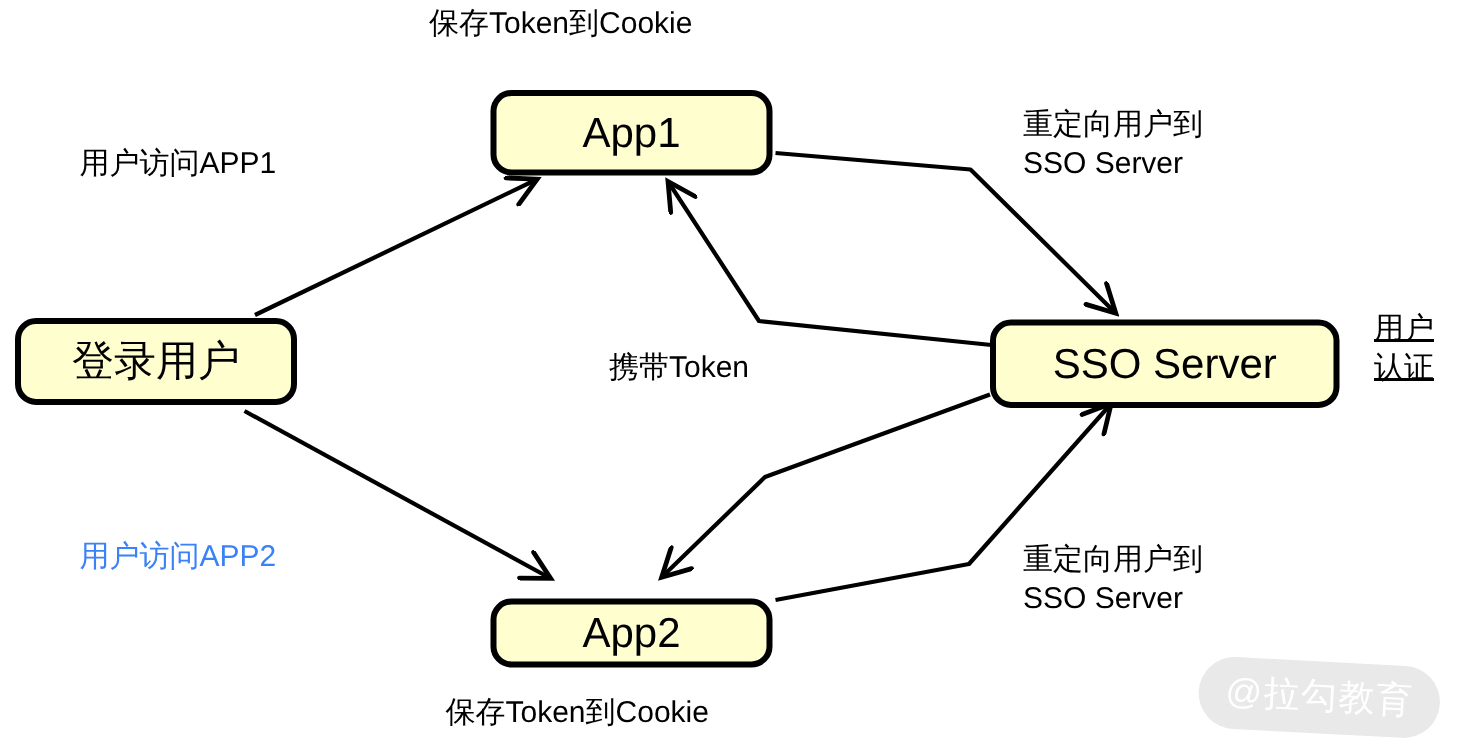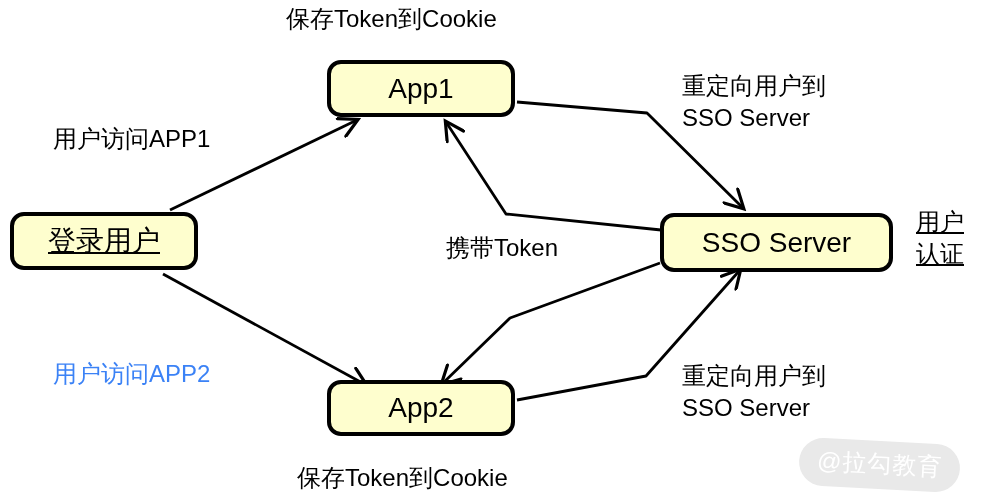--- a/index.html
+++ b/index.html
@@ -25,21 +25,21 @@
     border-radius: 14px;
     display: flex;
     align-items: center;
     justify-content: center;
     font-size: 28px;
     color: #000;
     z-index: 2;
   }
   .lbl {
     position: absolute;
-    font-size: 24px;
+    font-size: 20px;
     color: #000;
     white-space: pre-line;
     line-height: 1.32;
     z-index: 1;
   }
   .watermark {
     position: absolute;
     right: 23px;
     bottom: 13px;
     background: var(--wm-bg, #e9e9e9);
@@ -68,31 +68,31 @@
         <polyline points="170,210 357,120" fill="none" stroke="#000000" stroke-width="2.8" stroke-linejoin="round" marker-end="url(#arrowhead)"></polyline>
         <polyline points="163,274 366,385" fill="none" stroke="#000000" stroke-width="2.8" stroke-linejoin="round" marker-end="url(#arrowhead)"></polyline>
         <polyline points="517,102 647,113 743,208" fill="none" stroke="#000000" stroke-width="2.8" stroke-linejoin="round" marker-end="url(#arrowhead)"></polyline>
         <polyline points="661,230 506,214 446,122" fill="none" stroke="#000000" stroke-width="2.8" stroke-linejoin="round" marker-end="url(#arrowhead)"></polyline>
         <polyline points="660,263 510,318 442,384" fill="none" stroke="#000000" stroke-width="2.8" stroke-linejoin="round" marker-end="url(#arrowhead)"></polyline>
         <polyline points="517,400 646,376 740,270" fill="none" stroke="#000000" stroke-width="2.8" stroke-linejoin="round" marker-end="url(#arrowhead)"></polyline>
       </g>
   </svg>
 
   <div id="nodes-layer">
-      <div class="node" style="left: 10px; top: 212px; width: 188px; height: 58px; text-decoration: underline;">登录用户</div>
+      <div class="node" style="left: 10px; top: 212px; width: 188px; height: 58px;">登录用户</div>
       <div class="node" style="left: 327px; top: 60px; width: 188px; height: 57px;">App1</div>
       <div class="node" style="left: 660px; top: 213px; width: 233px; height: 59px;">SSO Server</div>
-      <div class="node" style="left: 327px; top: 380px; width: 188px; height: 56px;">App2</div>
+      <div class="node" style="left: 327px; top: 399px; width: 188px; height: 46px;">App2</div>
     </div>
   <div id="labels-layer">
       <div class="lbl" style="left: 286px; top: 3px; color: rgb(0, 0, 0);">保存Token到Cookie</div>
-      <div class="lbl" style="left: 53px; top: 123px; color: rgb(0, 0, 0);">用户访问APP1</div>
+      <div class="lbl" style="left: 53px; top: 96px; color: rgb(0, 0, 0);">用户访问APP1</div>
       <div class="lbl" style="left: 682px; top: 70px; color: rgb(0, 0, 0);">重定向用户到
 SSO Server</div>
-      <div class="lbl" style="left: 406px; top: 232px; color: rgb(0, 0, 0); margin-left: 40px;">携带Token</div>
+      <div class="lbl" style="left: 406px; top: 232px; color: rgb(0, 0, 0);">携带Token</div>
       <div class="lbl" style="left: 916px; top: 206px; color: rgb(0, 0, 0); text-decoration: underline;">用户
 认证</div>
       <div class="lbl" style="left: 53px; top: 358px; color: #3b82f6;">用户访问APP2</div>
       <div class="lbl" style="left: 682px; top: 360px; color: rgb(0, 0, 0);">重定向用户到
 SSO Server</div>
       <div class="lbl" style="left: 297px; top: 462px; color: rgb(0, 0, 0);">保存Token到Cookie</div>
     </div>
 
   <div class="watermark">@拉勾教育</div>
 

